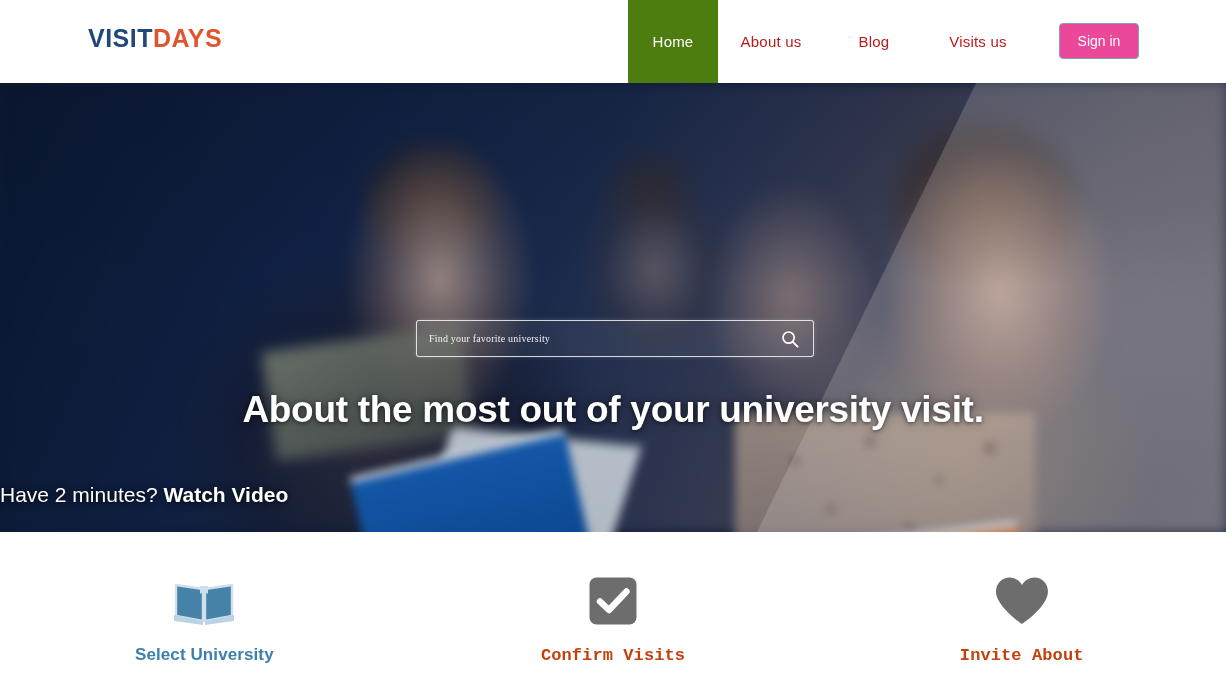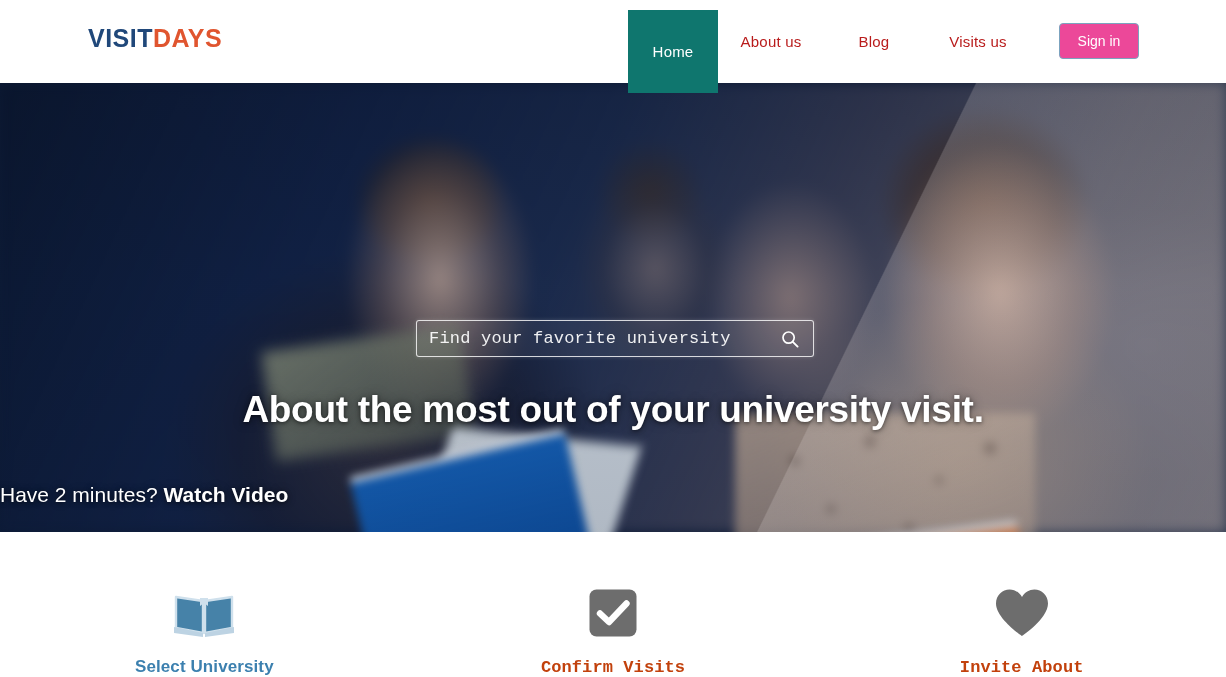--- a/index.html
+++ b/index.html
@@ -57,23 +57,22 @@
     justify-content: center;
     font-size: 15px;
     color: #b91c1c;
     letter-spacing: 0.2px;
     height: 83px;
     cursor: pointer;
     white-space: nowrap;
   }
   .nav-item.home {
     width: 90px;
-    background: #0f766e;
+    background: #4d7c0f;
     color: #ffffff;
-    margin-top: 10px;
   }
   .nav-item.about   { width: 106px; }
   .nav-item.blog    { width: 100px; }
   .nav-item.contact { width: 108px; }
 
   .signin-btn {
     position: absolute;
     left: 1059px;
     top: 23px;
     width: 80px;
@@ -213,22 +212,22 @@
     box-shadow: 0 0 4px rgba(255,255,255,0.18);
   }
   .search-input {
     position: absolute;
     left: 12px; top: 0;
     width: 340px; height: 35px;
     background: transparent;
     border: none;
     outline: none;
     color: #a3a3a3;
-    font-family: Liberation Mono, monospace;
-    font-size: 17px;
+    font-family: Liberation Serif, serif;
+    font-size: 10px;
     letter-spacing: 0.2px;
   }
   .search-input::placeholder { color: rgba(255,255,255,0.92); }
   .search-icon {
     position: absolute;
     right: 14px;
     top: 9px;
     width: 18px; height: 18px;
     cursor: pointer;
   }
@@ -269,21 +268,21 @@
     width: 1226px;
     height: 145px;
     background: #ffffff;
     display: flex;
   }
   .feature {
     flex: 1 1 0;
     display: flex;
     flex-direction: column;
     align-items: center;
-    justify-content: flex-end;
+    justify-content: center;
     padding-top: 30px;
     cursor: pointer;
   }
   .feature-icon {
     height: 52px;
     display: flex;
     align-items: center;
     justify-content: center;
   }
   .feature-label {

